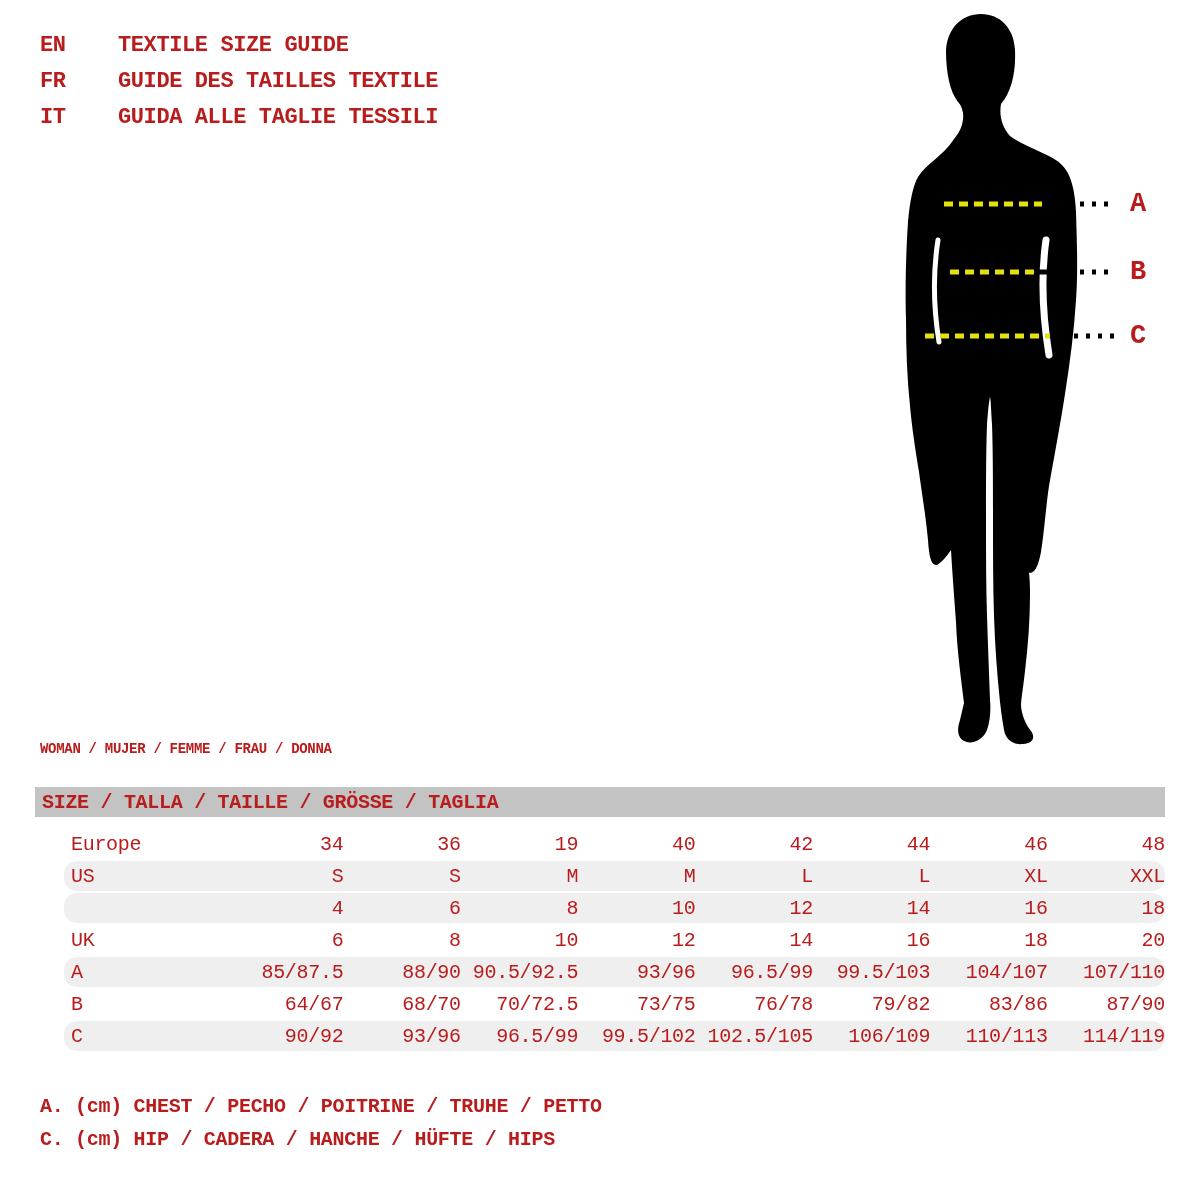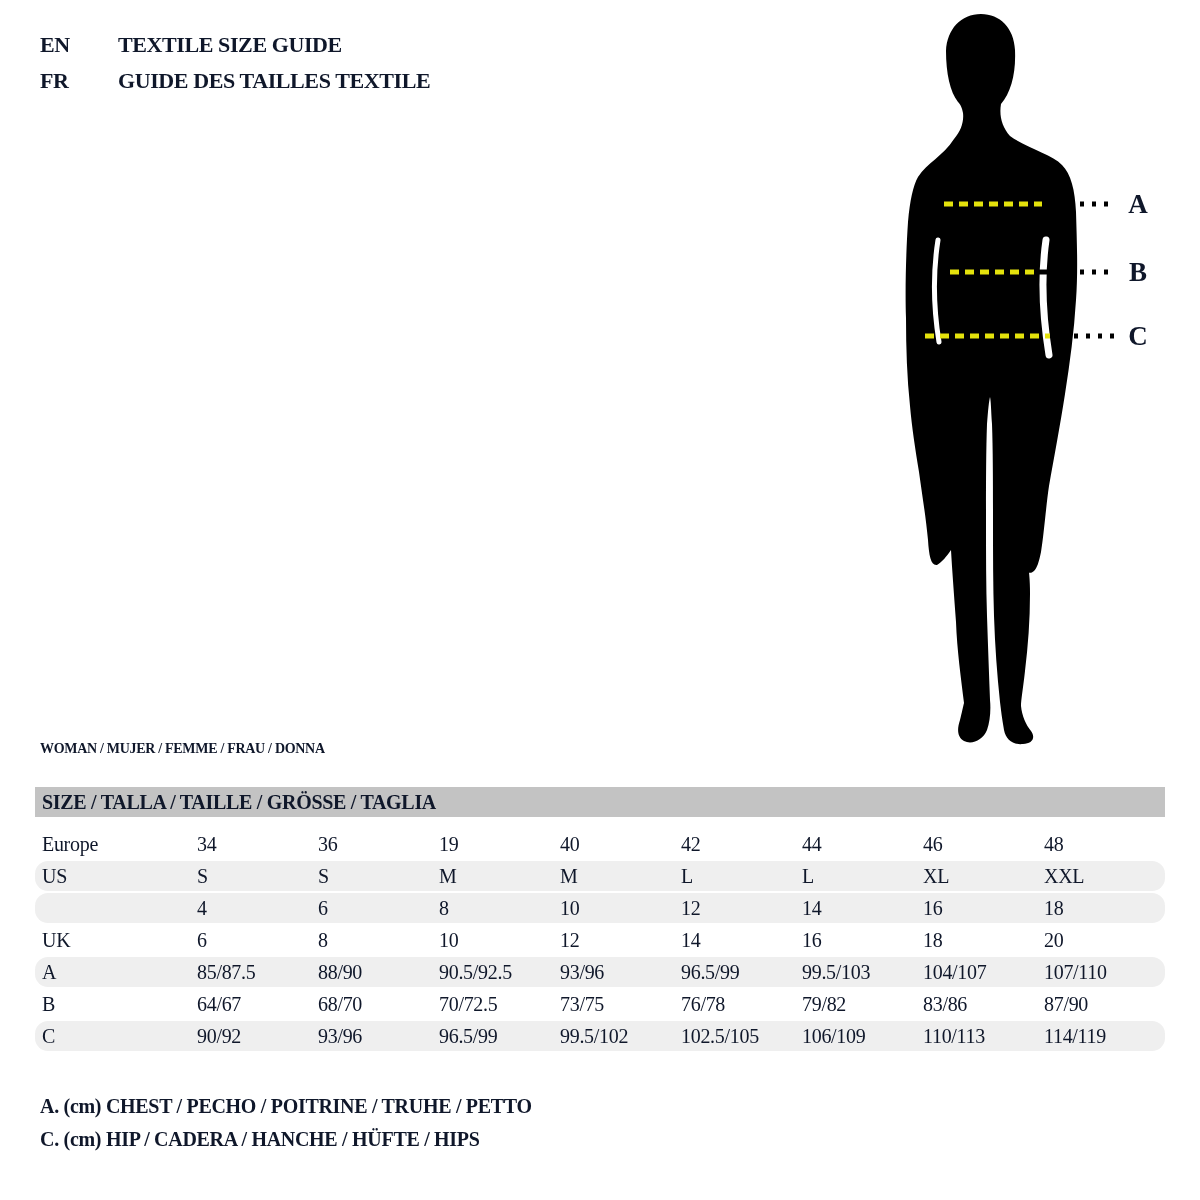--- a/index.html
+++ b/index.html
@@ -1,56 +1,60 @@
 <!DOCTYPE html>
 <html><head>
 <meta charset="utf-8">
 <style>
   html,body{margin:0;padding:0;}
   .page{
     position:relative;width:1200px;height:1200px;background:#ffffff;
-    font-family:Liberation Serif, serif;color:#0f172a;overflow:hidden;
+    font-family:Liberation Mono, monospace;color:#b91c1c;overflow:hidden;
   }
   
   .lang-block{position:absolute;left:40px;top:27px;}
   .lang-row{display:flex;height:36px;align-items:center;font-weight:700;font-size:22px;letter-spacing:-0.4px;white-space:nowrap;}
   .lang-row .code{width:78px;flex:0 0 78px;}
   
   .fig-svg{position:absolute;left:880px;top:0;width:320px;height:770px;}
   .mlabel{position:absolute;width:36px;text-align:center;font-size:27px;font-weight:700;}
   .mlabel.a{left:1120px;top:189px;}
   .mlabel.b{left:1120px;top:257px;}
   .mlabel.c{left:1120px;top:321px;}
   
   .section-heading{position:absolute;left:40px;top:741px;font-size:14px;font-weight:700;letter-spacing:-0.3px;white-space:nowrap;}
   
   .size-table{position:absolute;left:35px;top:787px;width:1130px;}
   .thead{height:30px;background:#c3c3c3;display:flex;align-items:center;padding-left:7px;
          font-weight:700;font-size:20px;letter-spacing:-0.3px;margin-bottom:12px;box-sizing:border-box;}
-  .trow{display:flex;height:30px;align-items:center;font-size:20px;letter-spacing:-0.3px;margin-bottom:2px;}
+  .trow{display:flex;height:30px;align-items:center;font-size:20px;letter-spacing:-0.3px;margin-bottom:2px;margin-left:29px;}
   .trow.gray{background:#efefef;border-radius:13px;}
   .trow .rlabel{width:162px;flex:0 0 162px;padding-left:7px;box-sizing:border-box;}
-  .trow .cell{flex:1;text-align:left;}
+  .trow .cell{flex:1;text-align:right;}
   
   .legend{position:absolute;left:40px;top:1090px;}
   .legend-row{height:33px;display:flex;align-items:center;font-size:20px;font-weight:700;letter-spacing:-0.3px;white-space:nowrap;}
 </style>
 </head>
 <body>
 
 <div class="page">
 
   <div class="lang-block">
     <div class="lang-row">
       <span class="code">EN</span>
       <span class="text">TEXTILE SIZE GUIDE</span>
     </div>
     <div class="lang-row">
       <span class="code">FR</span>
       <span class="text">GUIDE DES TAILLES TEXTILE</span>
+    </div>
+    <div class="lang-row">
+      <span class="code">IT</span>
+      <span class="text">GUIDA ALLE TAGLIE TESSILI</span>
     </div>
   </div>
 
   <svg class="fig-svg" viewBox="880 0 320 770" xmlns="http://www.w3.org/2000/svg">
     <path fill="#000000" d="
       M981,14
       C1000,14 1014,28 1015,50
       C1016,74 1011,92 1001,104
       C999,116 1002,127 1010,136
       C1028,149 1052,154 1062,165

